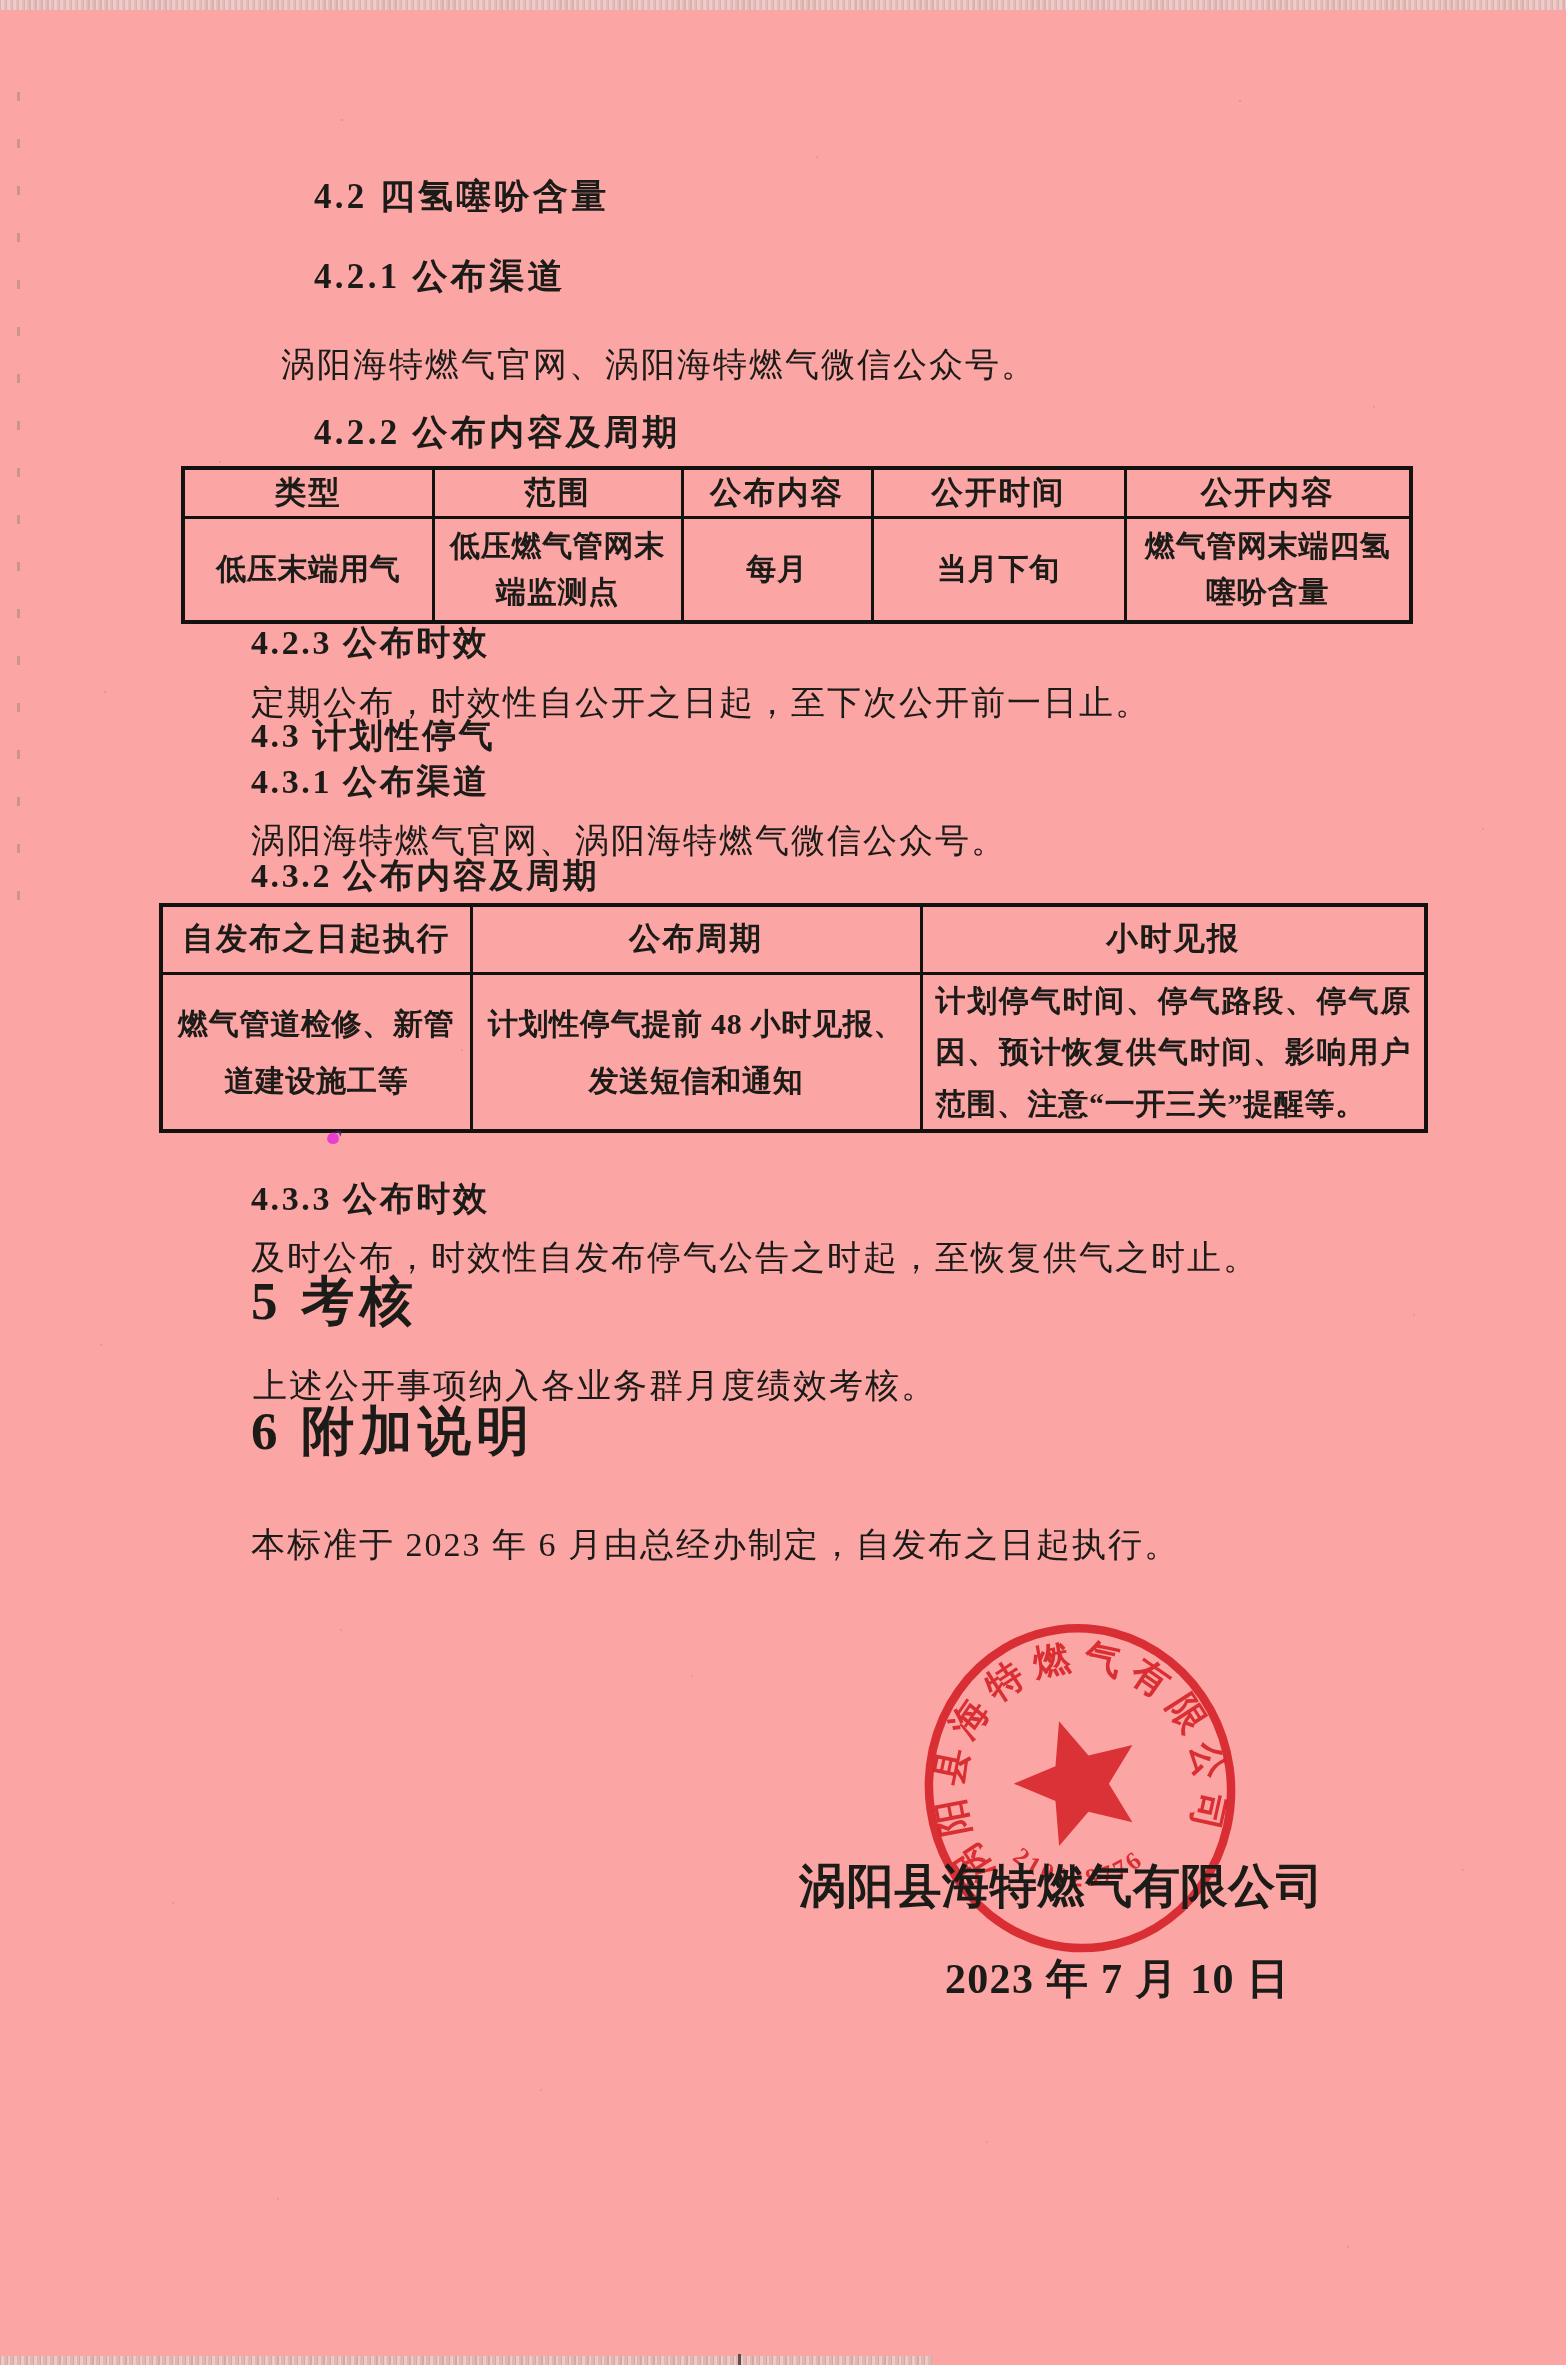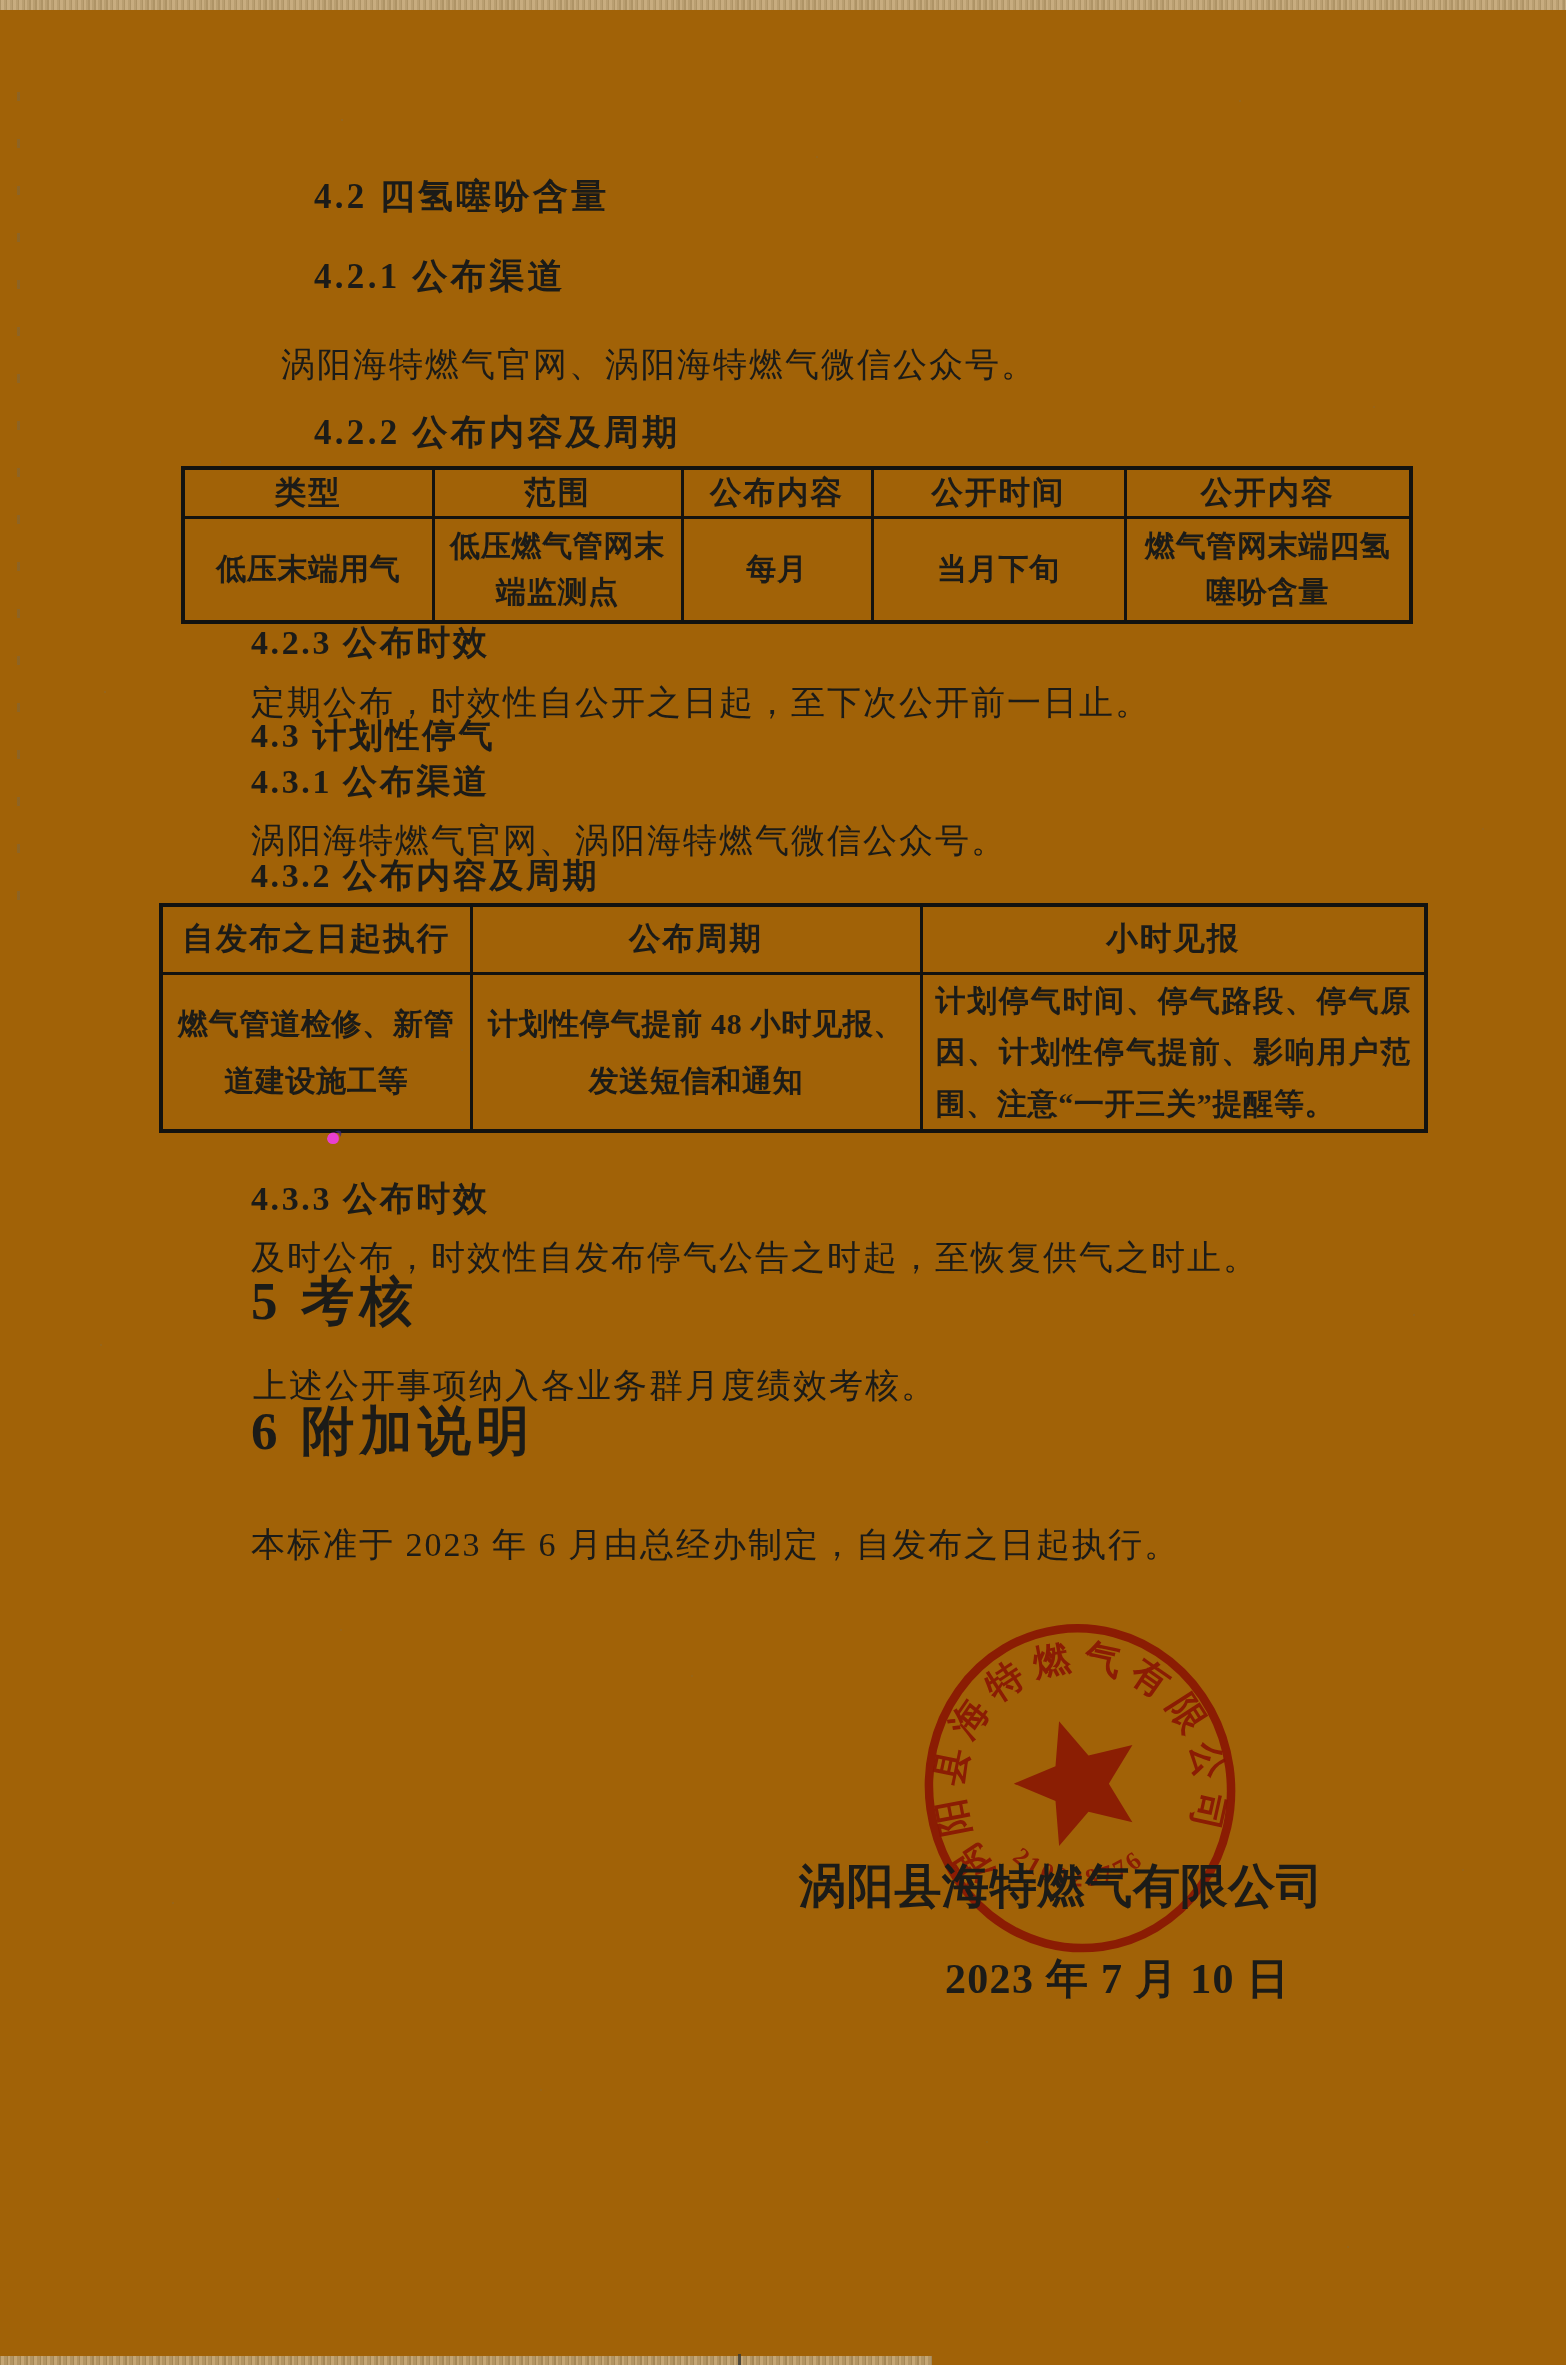--- a/index.html
+++ b/index.html
@@ -4,21 +4,21 @@
 <style>
   html,body{margin:0;padding:0;}
   body{
     width:1566px;height:2366px;
     background:#eceee8;
     font-family:"Liberation Serif","DejaVu Serif",serif;
     position:relative;overflow:hidden;
   }
   #page{
     position:absolute;left:0;top:0;width:1566px;height:2366px;
-    background:#a16207;
+    background:#fca5a5;
     color:#1b1b18;
   }
   
   .top-edge{
     position:absolute;top:0;left:0;right:0;height:9.8px;
     background:repeating-linear-gradient(90deg,#b9bcb4 0 1.3px,#e7e9e2 1.3px 3.9px,#cdd0c8 3.9px 5.9px);
     opacity:.55;
   }
   .bottom-edge{
     position:absolute;bottom:0;left:0;width:932px;height:9.8px;
@@ -137,21 +137,21 @@
     </colgroup>
     <tbody>
         <tr class="hdr">
       <th>自发布之日起执行</th>
       <th>公布周期</th>
       <th>小时见报</th>
     </tr>
     <tr class="data">
       <td class="c1">燃气管道检修、新管道建设施工等</td>
       <td class="c2">计划性停气提前 48 小时见报、发送短信和通知</td>
-      <td class="c3">计划停气时间、停气路段、停气原因、计划性停气提前、影响用户范围、注意“一开三关”提醒等。</td>
+      <td class="c3">计划停气时间、停气路段、停气原因、预计恢复供气时间、影响用户范围、注意“一开三关”提醒等。</td>
     </tr>
   </tbody>
     </table>
 
   <div class="artifact-pink"></div>
 
   <div class="line h-sub" style="left:251px;top:1182px">4.3.3 公布时效</div>
   <div class="line para" style="left:251px;top:1227px">及时公布，时效性自发布停气公告之时起，至恢复供气之时止。</div>
 
   <div class="line h-big" style="left:251px;top:1275px">5 考核</div>

